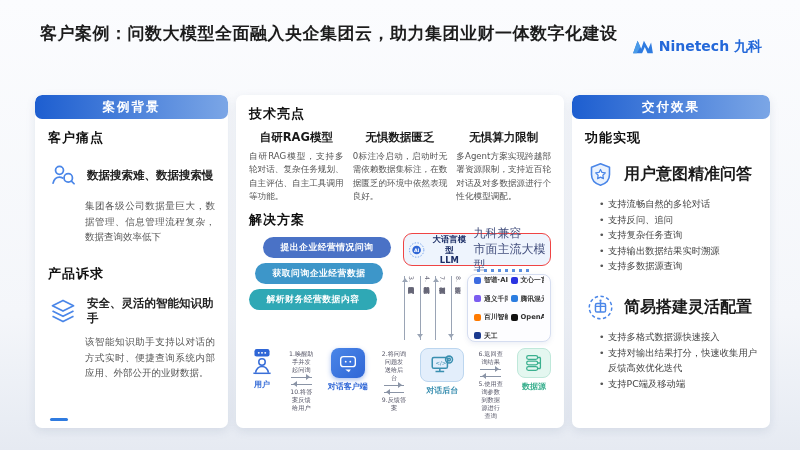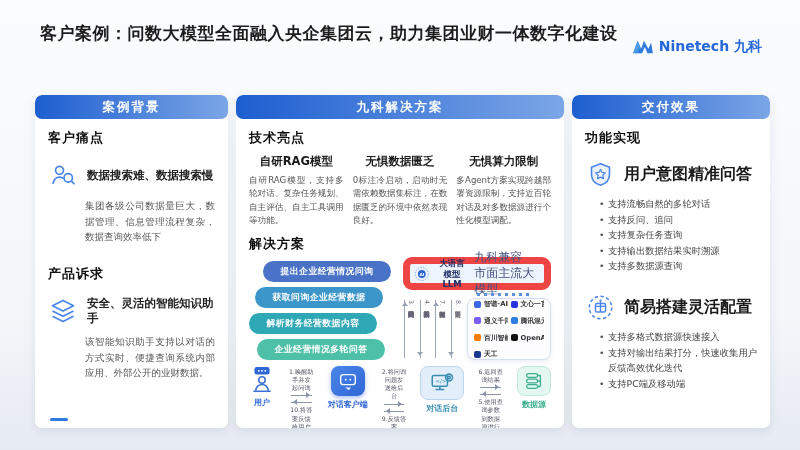--- a/index.html
+++ b/index.html
@@ -32,21 +32,21 @@
   .tech-col { flex:1; }
   .tech-title { font-size:11.5px; font-weight:bold; text-align:center; margin-bottom:5px; color:#1a1a1a;}
   .tech-desc { font-size:8.6px; color:#555; line-height:1.55; text-align:justify; }
   .diagram { flex:1; display:flex; gap:8px; margin-top:4px; min-height:0;}
   .pill-stack { width:146px; display:flex; flex-direction:column; gap:5px; padding-top:4px;}
   .spill { height:21px; border-radius:11px; color:#fff; font-size:8.8px; font-weight:bold;
     display:flex; align-items:center; justify-content:center; letter-spacing:.5px; width:128px;}
   .spill:nth-child(1){ margin-left:14px;}  .spill:nth-child(2){ margin-left:6px;}
   .spill:nth-child(3){ margin-left:0;}     .spill:nth-child(4){ margin-left:8px;}
   .llm-area { flex:1; display:flex; flex-direction:column; min-width:0;}
-  .llm-box { border:7px solid #ef4444; background:#eef4fd; border-radius:9px; height:33px;
+  .llm-box { border:1px solid #ef4444; background:#eef4fd; border-radius:9px; height:33px;
     display:flex; align-items:center; justify-content:center; gap:6px; padding:0 4px;}
   .llm-main { font-size:8.4px; font-weight:bold; color:#1c2e66; line-height:1.25; text-align:center;}
   .llm-sub  { font-size:12px; color:#44507e; line-height:1.3; text-align:left;}
   .dots { display:flex; gap:4px; justify-content:flex-end; padding:3px 22px 2px 0;}
   .dots i { width:3px; height:3px; background:#5b8fe0; display:block;}
   .sub-row { flex:1; display:flex; gap:4px; min-height:0;}
   .varrows { width:60px; display:flex; justify-content:space-between; padding:2px 1px;}
   .varrow { display:flex; gap:1px; }
   .vline { width:1px; background:#9aa4b5; position:relative; }
   .vline.up::before { content:''; position:absolute; top:-1px; left:-2.5px; border:3px solid transparent; border-bottom:4px solid #9aa4b5;}
@@ -122,21 +122,20 @@
           </svg>
         </span>
         <span class="item-title">安全、灵活的智能知识助手</span>
       </div>
       <div class="item-desc">该智能知识助手支持以对话的方式实时、便捷查询系统内部应用、外部公开的业财数据。</div>
       <div class="accent-dash"></div>
     </div>
   </div>
 
   <div class="card c2">
-    <div class="card-pill">九科解决方案</div>
     <div class="card-body">
       <div class="sec-h">技术亮点</div>
       <div class="tech-row">
         <div class="tech-col">
           <div class="tech-title">自研RAG模型</div>
           <div class="tech-desc">自研RAG模型，支持多轮对话、复杂任务规划、自主评估、自主工具调用等功能。</div>
         </div>
         <div class="tech-col">
           <div class="tech-title">无惧数据匮乏</div>
           <div class="tech-desc">0标注冷启动，启动时无需依赖数据集标注，在数据匮乏的环境中依然表现良好。</div>
@@ -146,21 +145,20 @@
           <div class="tech-desc">多Agent方案实现跨越部署资源限制，支持近百轮对话及对多数据源进行个性化模型调配。</div>
         </div>
       </div>
 
       <div class="sec-h">解决方案</div>
       <div class="diagram">
         <div class="pill-stack">
           <div class="spill" style="background: rgb(74, 114, 198);">提出企业经营情况问询</div>
           <div class="spill" style="background: rgb(61, 150, 201); font-family: Liberation Mono, monospace;">获取问询企业经营数据</div>
           <div class="spill" style="background: rgb(47, 168, 181);">解析财务经营数据内容</div>
-          <div class="spill" style="background: rgb(79, 192, 168);">企业经营情况多轮问答</div>
         </div>
         <div class="llm-area">
           <div class="llm-box">
             <svg width="20" height="20" viewBox="0 0 24 24">
               <circle cx="12" cy="12" r="10" fill="none" stroke="#4a86e8" stroke-width="1" stroke-dasharray="2 2"></circle>
               <circle cx="12" cy="12" r="6" fill="#2f66d6"></circle>
               <text x="12" y="14.8" font-size="6.5" fill="#fff" text-anchor="middle" font-weight="bold">AI</text>
             </svg>
             <div class="llm-main">
               <div>大语言模型</div>

